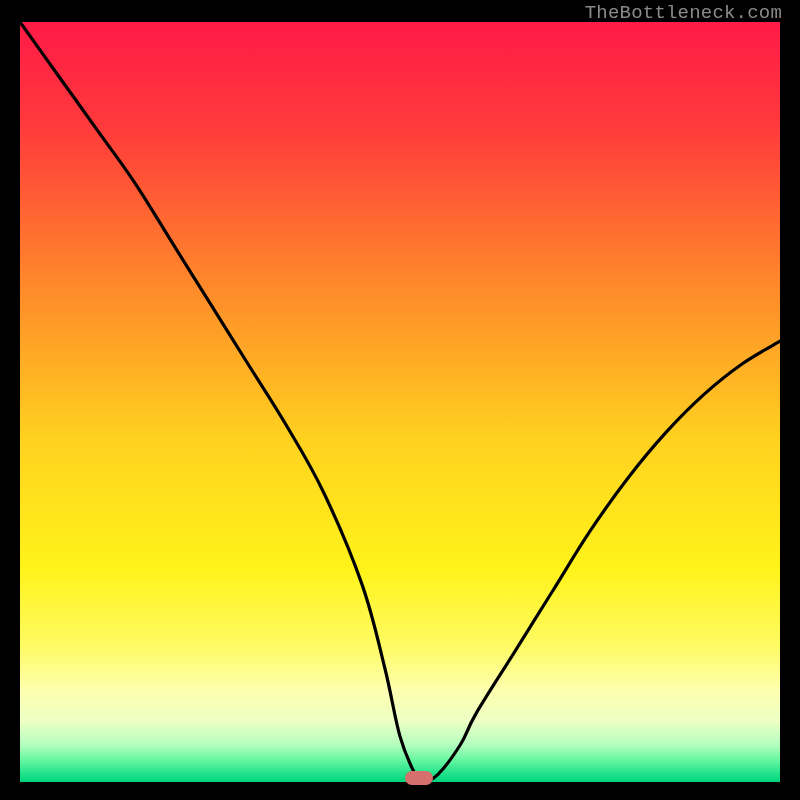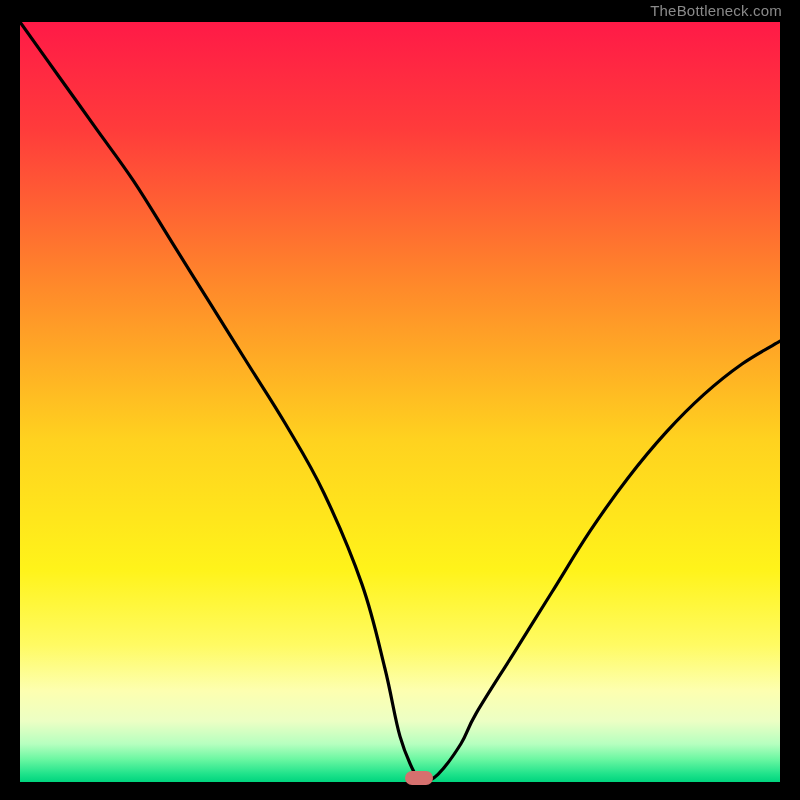--- a/index.html
+++ b/index.html
@@ -33,22 +33,22 @@
     height: 100%;
   }
   .marker {
     position: absolute;
     border-radius: 7px;
   }
   .watermark {
     position: absolute;
     top: 2px;
     right: 18px;
-    font-family: Liberation Sans, sans-serif;
-    font-size: 15px;
+    font-family: Liberation Mono, monospace;
+    font-size: 19px;
     color: #8a8a8a;
     letter-spacing: 0.2px;
   }
 </style>
 </head>
 <body>
 
 <div class="frame">
   <svg class="gradient" viewBox="0 0 760 760" preserveAspectRatio="none">
     <defs>

